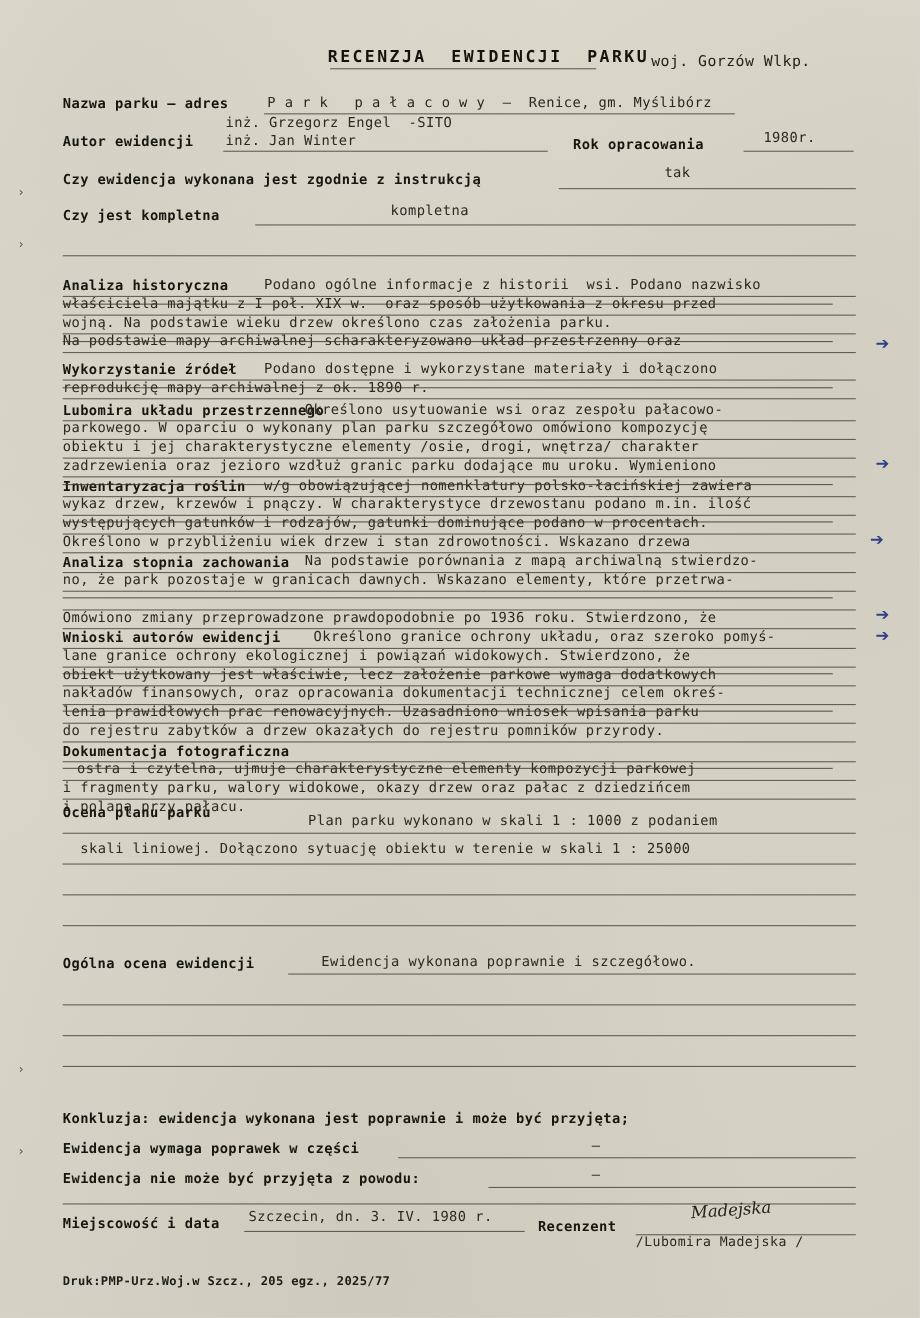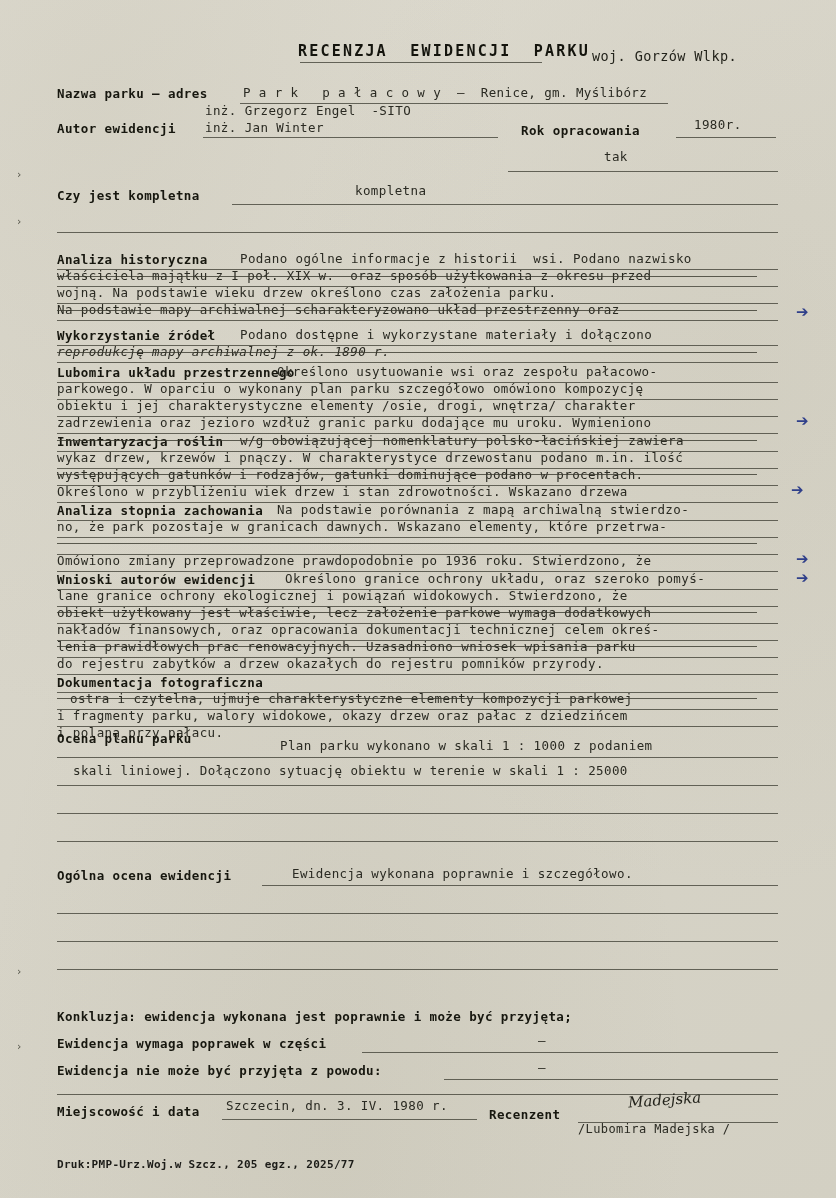--- a/index.html
+++ b/index.html
@@ -119,20 +119,21 @@
 
   <div class="t hand" style="left:205px; top:103px;">inż. Grzegorz Engel  -SITO</div>
   <div class="t label" style="left:57px; top:121px;">Autor ewidencji</div>
   <div class="t hand" style="left:205px; top:120px;">inż. Jan Winter</div>
   <div class="rule" style="left:203px; top:137px; width:295px;"></div>
 
   <div class="t label" style="left:521px; top:123px;">Rok opracowania</div>
   <div class="t hand" style="left:694px; top:117px;">1980r.</div>
   <div class="rule" style="left:676px; top:137px; width:100px;"></div>
 
+  <div class="t label" style="left:57px; top:155px;">Czy ewidencja wykonana jest zgodnie z instrukcją</div>
   <div class="t hand" style="left:604px; top:149px;text-align:right;">tak</div>
   <div class="rule" style="left:508px; top:171px; width:270px;"></div>
 
   <div class="t label" style="left:57px; top:188px;">Czy jest kompletna</div>
   <div class="t hand" style="left:355px; top:183px;">kompletna</div>
   <div class="rule" style="left:232px; top:204px; width:546px;"></div>
 
   <div class="rule" style="left:57px; top:232px; width:721px;"></div>
 
   <div class="t label" style="left:57px; top:252px;">Analiza historyczna</div>
@@ -142,21 +143,21 @@
   <div class="rule" style="left:57px; top:286px; width:721px;"></div>
   <div class="t hand" style="left:57px; top:285px;">wojną. Na podstawie wieku drzew określono czas założenia parku.</div>
   <div class="rule" style="left:57px; top:303px; width:721px;"></div>
   <div class="t hand" style="left:57px; top:302px;">Na podstawie mapy archiwalnej scharakteryzowano układ przestrzenny oraz</div>
   <div class="rule" style="left:57px; top:320px; width:721px;"></div>
   <div class="arrow" style="left:796px; top:303px;">➔</div>
 
   <div class="t label" style="left:57px; top:328px;">Wykorzystanie źródeł</div>
   <div class="t hand" style="left:240px; top:327px;">Podano dostępne i wykorzystane materiały i dołączono</div>
   <div class="rule" style="left:57px; top:345px; width:721px;"></div>
-  <div class="t hand" style="left:57px; top:344px;font-style:italic;">reprodukcję mapy archiwalnej z ok. 1890 r.</div>
+  <div class="t hand" style="left:57px; top:344px;">reprodukcję mapy archiwalnej z ok. 1890 r.</div>
   <div class="rule" style="left:57px; top:362px; width:721px;"></div>
 
   <div class="t label" style="left:57px; top:365px;">Lubomira układu przestrzennego</div>
   <div class="t hand" style="left:277px; top:364px;">Określono usytuowanie wsi oraz zespołu pałacowo-</div>
   <div class="rule" style="left:57px; top:382px; width:721px;"></div>
   <div class="t hand" style="left:57px; top:381px;">parkowego. W oparciu o wykonany plan parku szczegółowo omówiono kompozycję</div>
   <div class="rule" style="left:57px; top:399px; width:721px;"></div>
   <div class="t hand" style="left:57px; top:398px;">obiektu i jej charakterystyczne elementy /osie, drogi, wnętrza/ charakter</div>
   <div class="rule" style="left:57px; top:416px; width:721px;"></div>
   <div class="t hand" style="left:57px; top:415px;">zadrzewienia oraz jezioro wzdłuż granic parku dodające mu uroku. Wymieniono</div>

